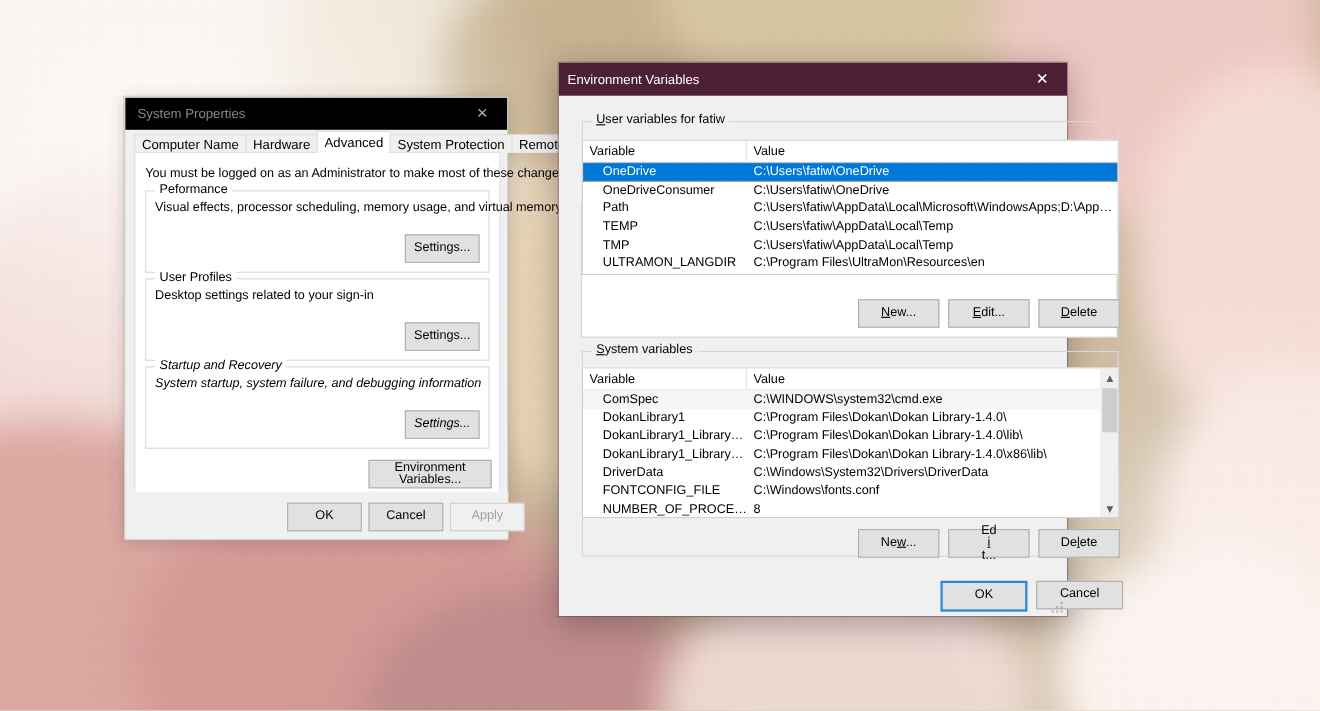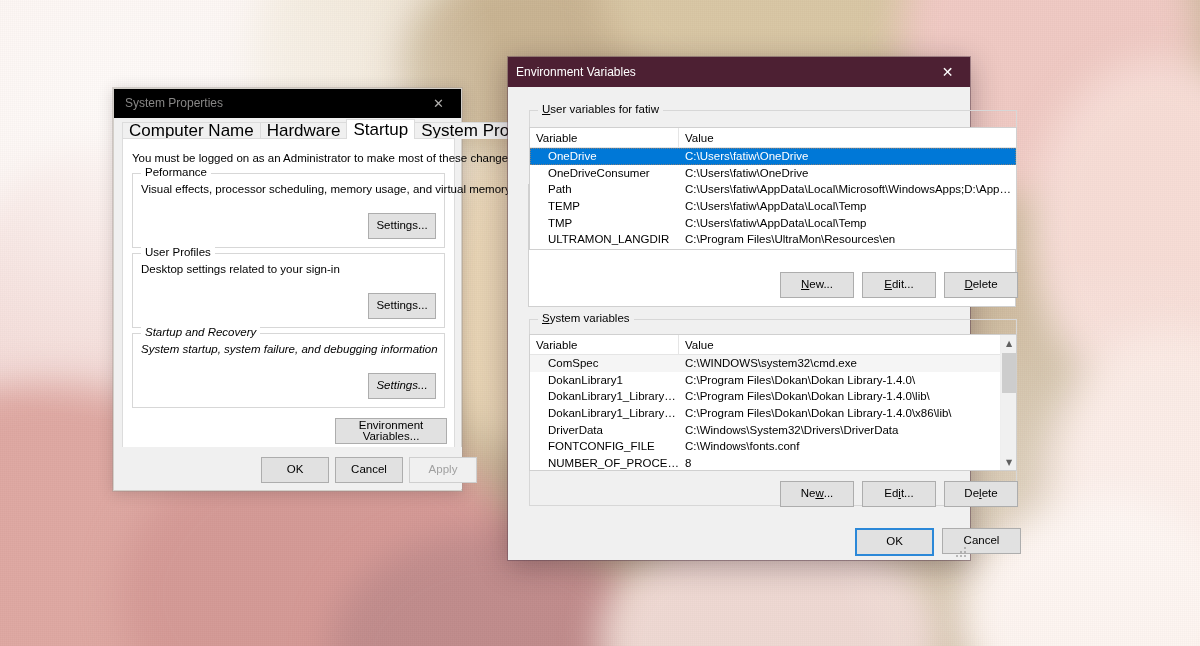--- a/index.html
+++ b/index.html
@@ -100,21 +100,21 @@
     font-family: "DejaVu Sans", sans-serif;
   }
   #sp-tabstrip {
     position: absolute; left: 8px; top: 33px;
     width: 333px; height: 17px;
     display: flex; align-items: flex-end;
   }
   .sp-tab {
     height: 17px;
     padding: 0 6px 0 6px;
-    font-size: 17px;
+    font-size: 12px;
     color: #000;
     background: #f0f0f0;
     border: 1px solid #dcdcdc;
     border-bottom: none;
     display: flex; align-items: center;
     white-space: nowrap;
     margin-right: -1px;
   }
   .sp-tab.active {
     background: #ffffff;
@@ -248,21 +248,21 @@
 
   <div id="system-properties">
     <div id="sp-titlebar">
       <div id="sp-title">System Properties</div>
       <div id="sp-close">✕</div>
     </div>
 
     <div id="sp-tabstrip">
       <div class="sp-tab">Computer Name</div>
       <div class="sp-tab">Hardware</div>
-      <div class="sp-tab active">Startup</div>
+      <div class="sp-tab active">Advanced</div>
       <div class="sp-tab">System Protection</div>
       <div class="sp-tab">Remote</div>
     </div>
 
     <div id="sp-tabpage"></div>
 
     <div id="sp-admin-note">You must be logged on as an Administrator to make most of these changes.</div>
 
     <div class="groupbox" style="left:18px; top:84px; width:313px; height:75px;">
       <span class="gb-title" style="background:#ffffff;">Peformance</span>
@@ -394,21 +394,21 @@
         <div class="sb-thumb" style="top:18px; height:40px;"></div>
         <div class="sb-arrow down">▼</div>
       </div>
     </div>
 
     <div class="win-btn" style="position:absolute; left:272px; top:424px; width:74px; height:22px;">
         <span>Ne</span>
         <u>w</u>
         <span>...</span>
       </div>
-    <div class="win-btn" style="position:absolute; left:354px; top:424px; width:74px; height:22px;">
+    <div class="win-btn" style="position:absolute; left:354px; top:424px; width:74px; height:22px;flex-direction:column;">
         <span>Ed</span>
         <u>i</u>
         <span>t...</span>
       </div>
     <div class="win-btn" style="position:absolute; left:436px; top:424px; width:74px; height:22px;">
         <span>De</span>
         <u>l</u>
         <span>ete</span>
       </div>
 

